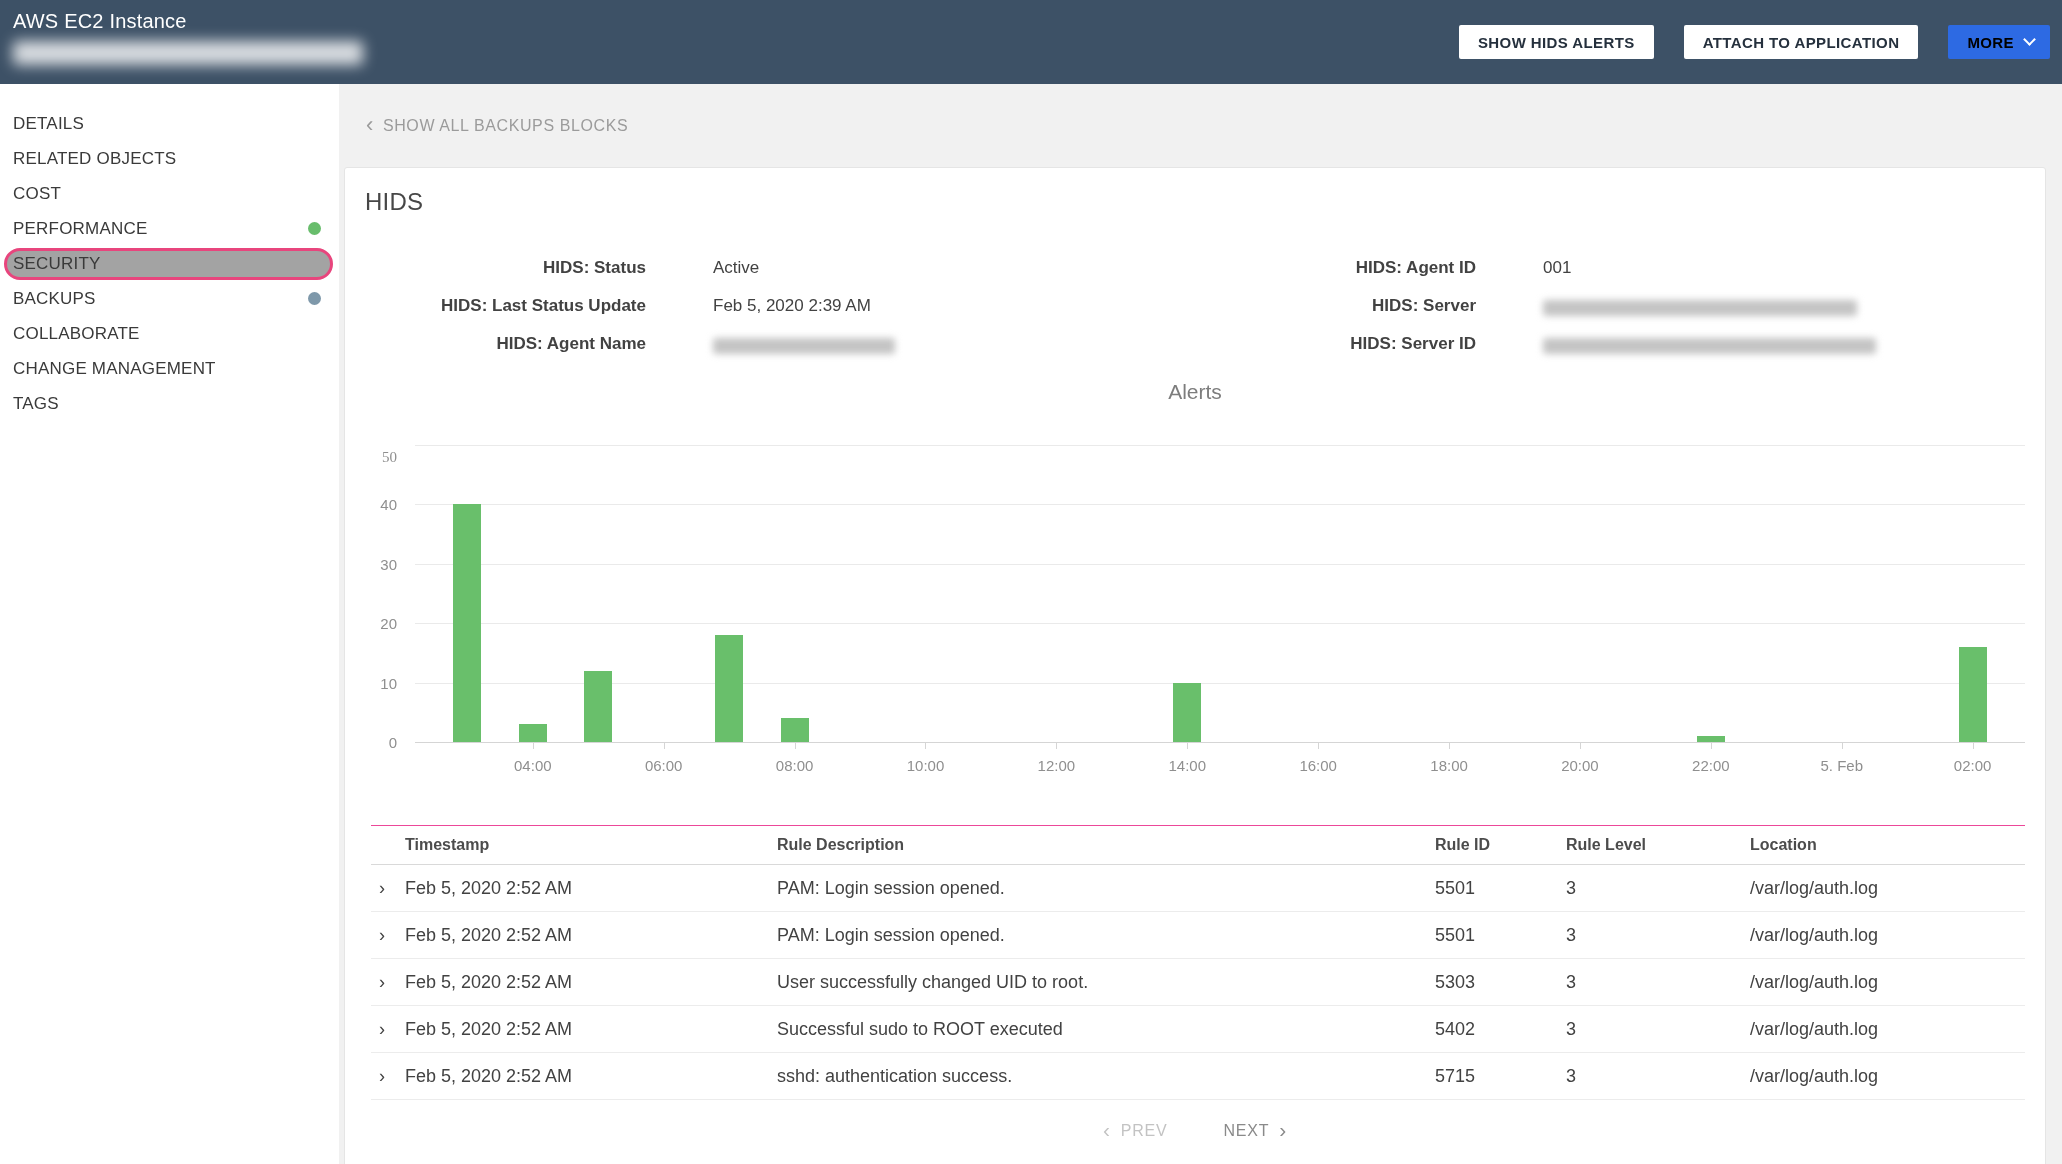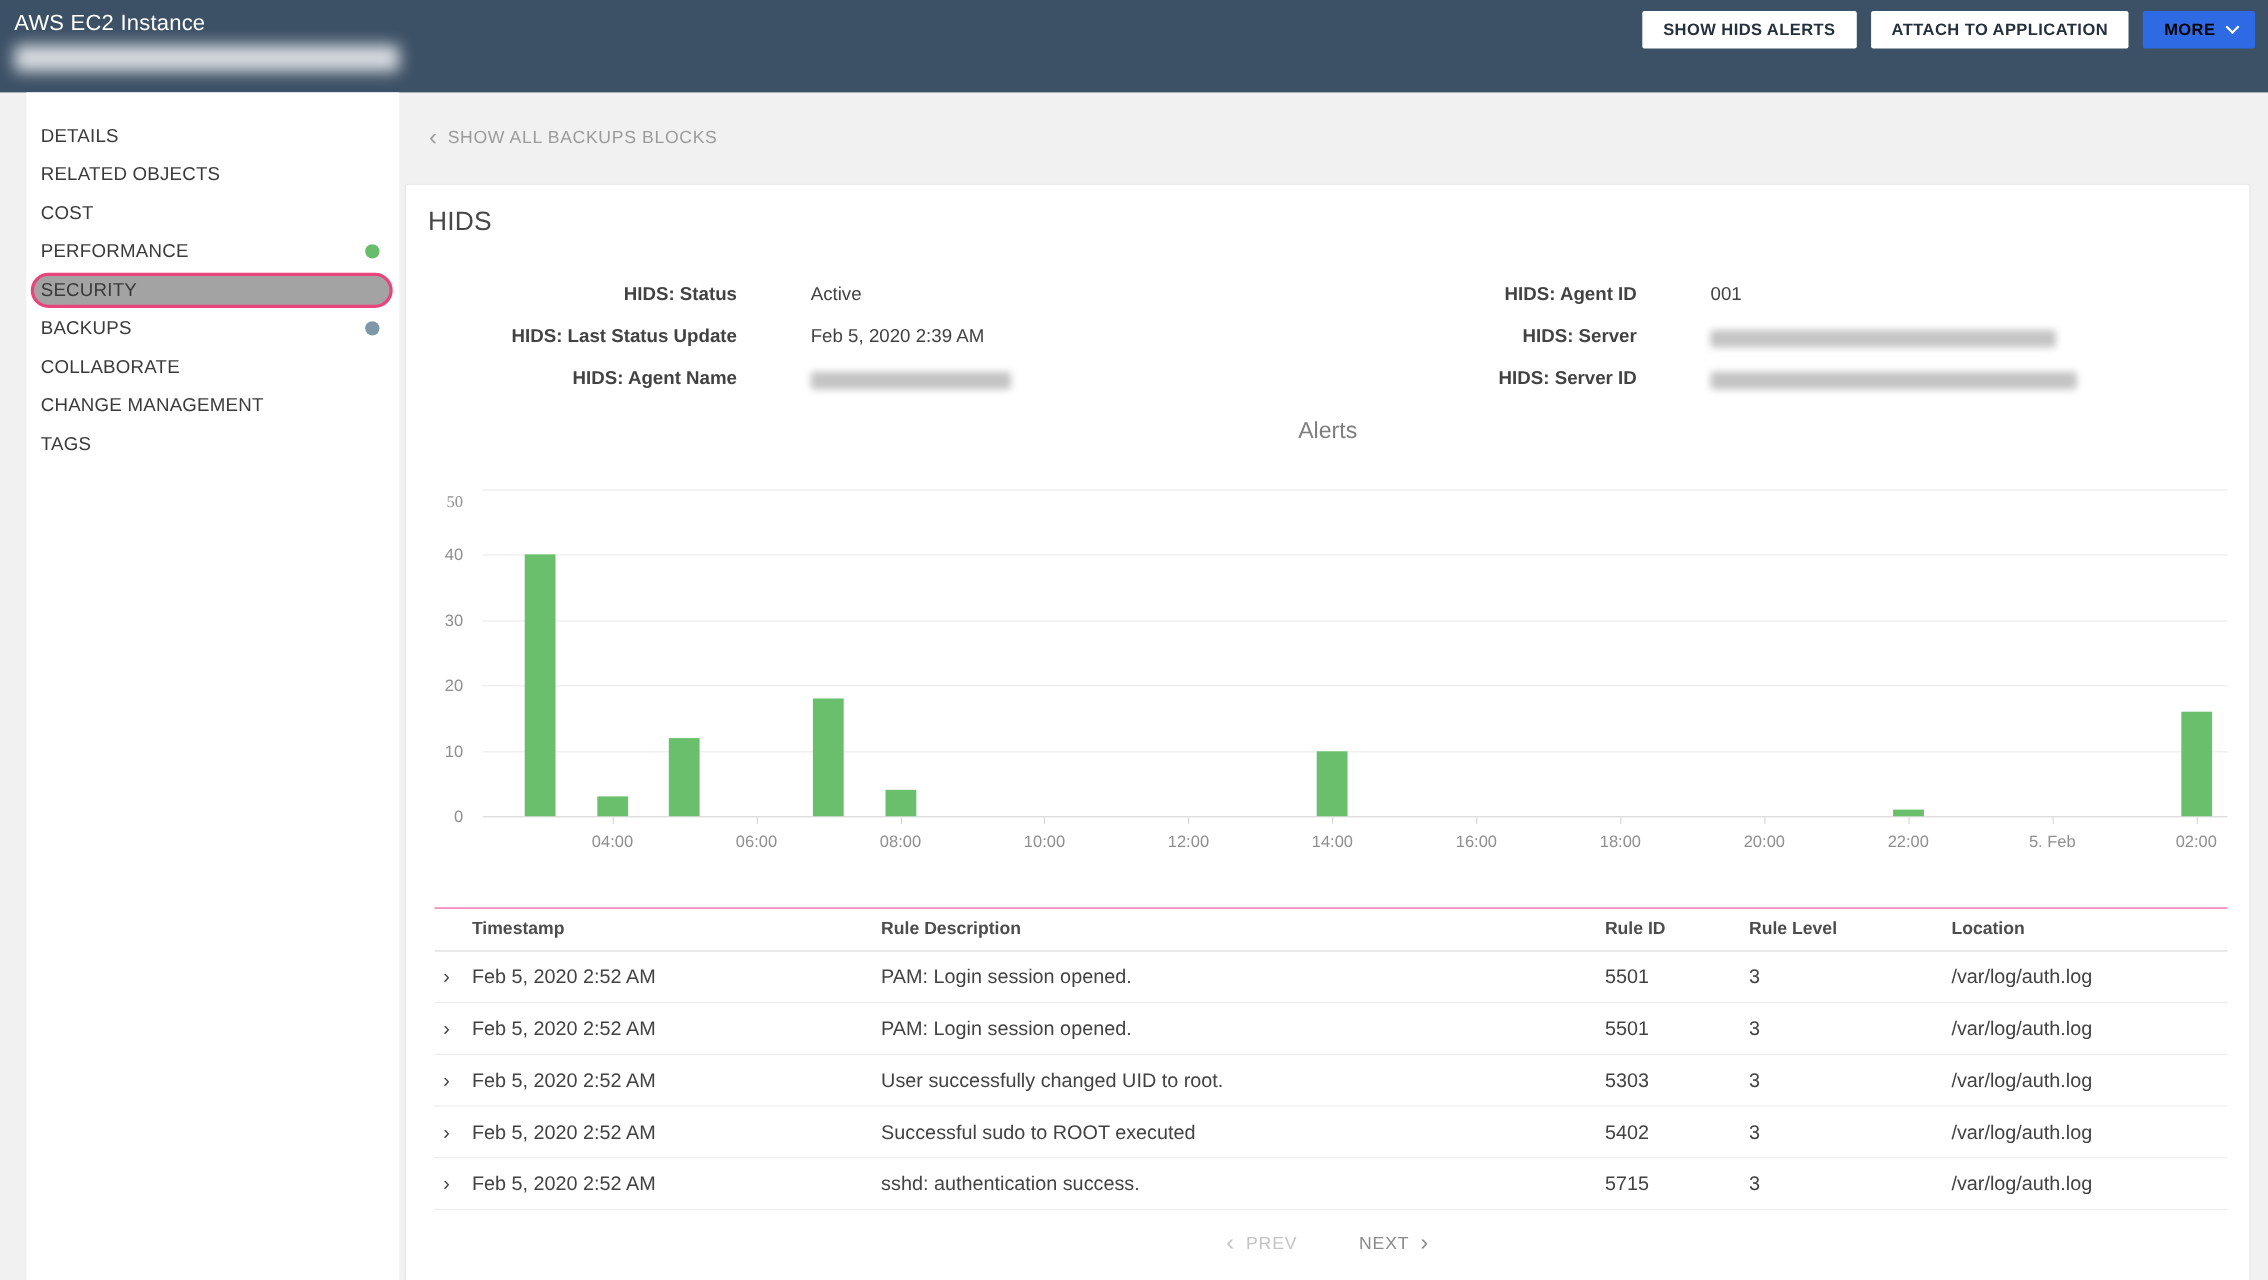--- a/index.html
+++ b/index.html
@@ -6,30 +6,30 @@
   html,body { width:2062px; height:1164px; overflow:hidden; background:#f1f1f1;
     font-family:"Liberation Sans", sans-serif; }
   #app { width:2062px; height:1164px; position:relative; background:#f1f1f1; }
 
   
   .header { height:84px; background:#3d5166; display:flex; justify-content:space-between;
     align-items:flex-start; padding:10px 12px 0 13px; }
   .header-title { color:#ffffff; font-size:20px; font-weight:400; letter-spacing:.2px; }
   .header-blur { margin-top:8px; width:350px; height:24px; background:rgba(255,255,255,.8);
     filter:blur(7px); border-radius:4px; }
-  .header-actions { display:flex; gap:13px; }
+  .header-actions { display:flex; gap:30px; margin-top:15px; }
   .btn { height:34px; border:none; border-radius:2px; background:#ffffff; color:#25303d;
     font-family:"Liberation Sans", sans-serif; font-size:15px; font-weight:600;
     letter-spacing:.4px; padding:0 19px; cursor:pointer; display:flex; align-items:center; }
   .btn-more { background:#2d6ae3; color:#000000; padding:0 16px 0 19px; }
   .chev-down { width:9px; height:9px; border-right:2px solid #fff; border-bottom:2px solid #fff;
     transform:rotate(45deg); display:inline-block; margin-left:11px; margin-top:-5px; }
 
   
-  .layout { display:flex; height:1080px;padding-left:24px; }
+  .layout { display:flex; height:1080px; }
   .sidebar { width:339px; background:#ffffff; padding-top:22px; flex:none; }
   .side-item { height:35px; display:flex; align-items:center; padding-left:13px;
     font-size:17px; color:#3a3a3a; letter-spacing:.2px; cursor:pointer; }
   .side-item.selected { height:32px; margin:2px 6px 1px 4px; padding-left:6px;
     background:#a3a3a3; border:3px solid #e8457d; border-radius:17px; }
   .dot { width:13px; height:13px; border-radius:50%; margin-left:auto; margin-right:18px; flex:none; }
 
   .main { flex:1; min-width:0; }
 
   

